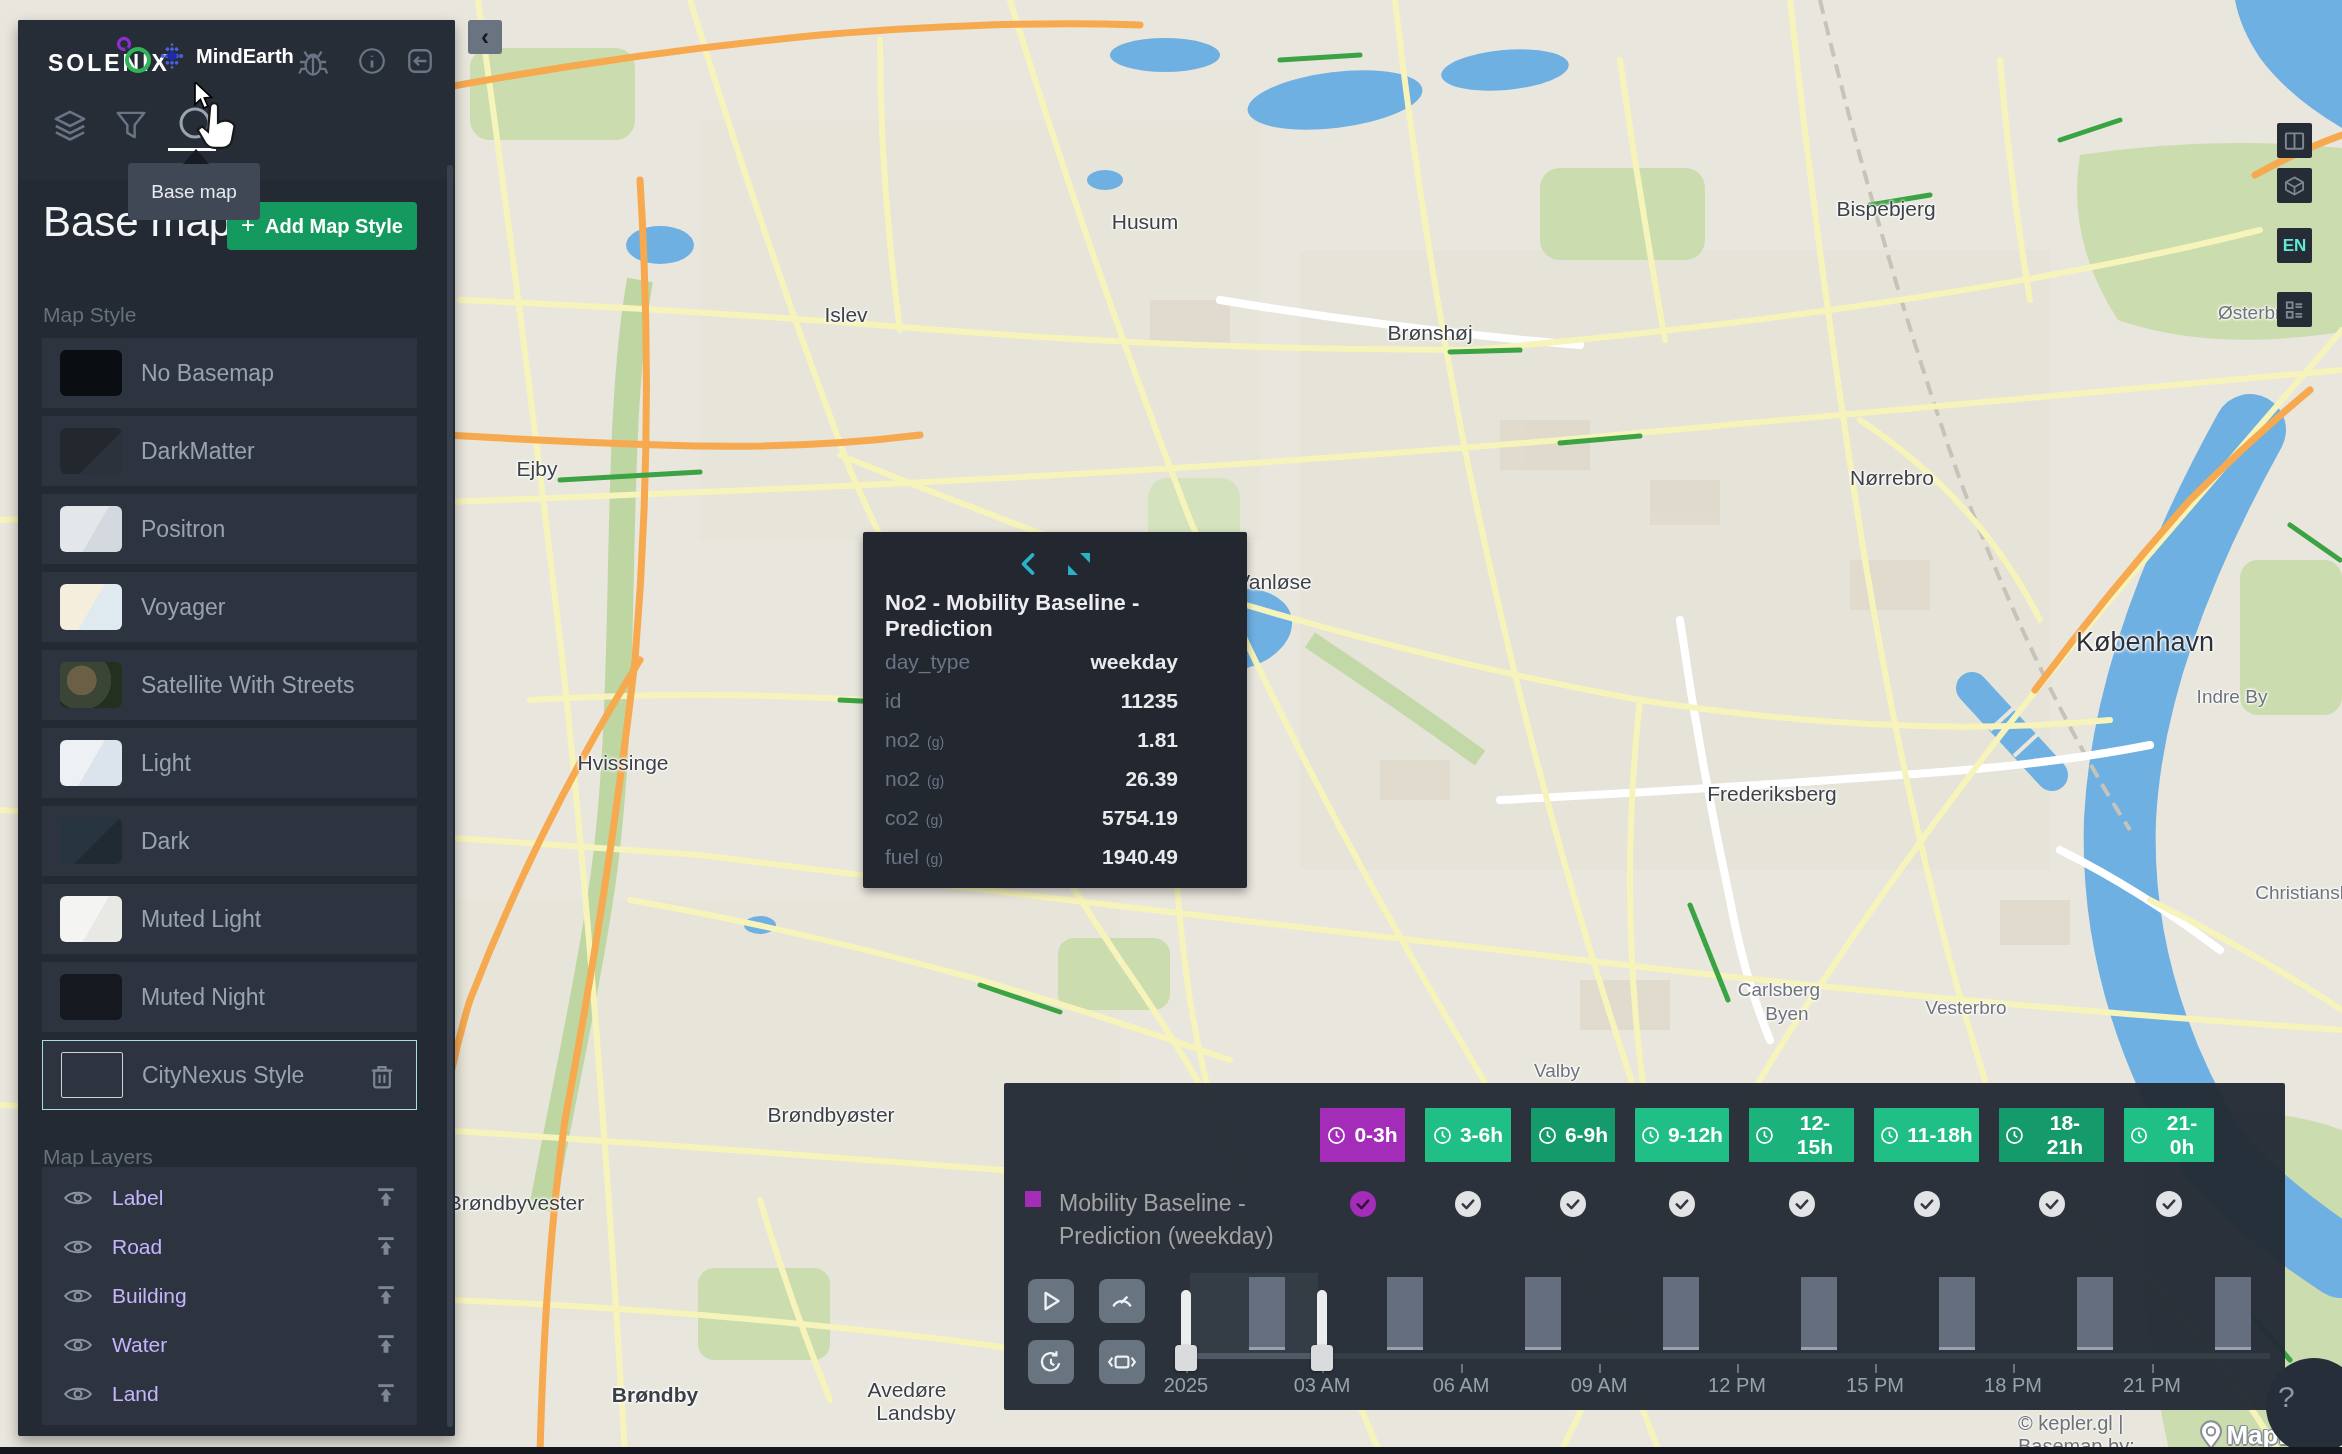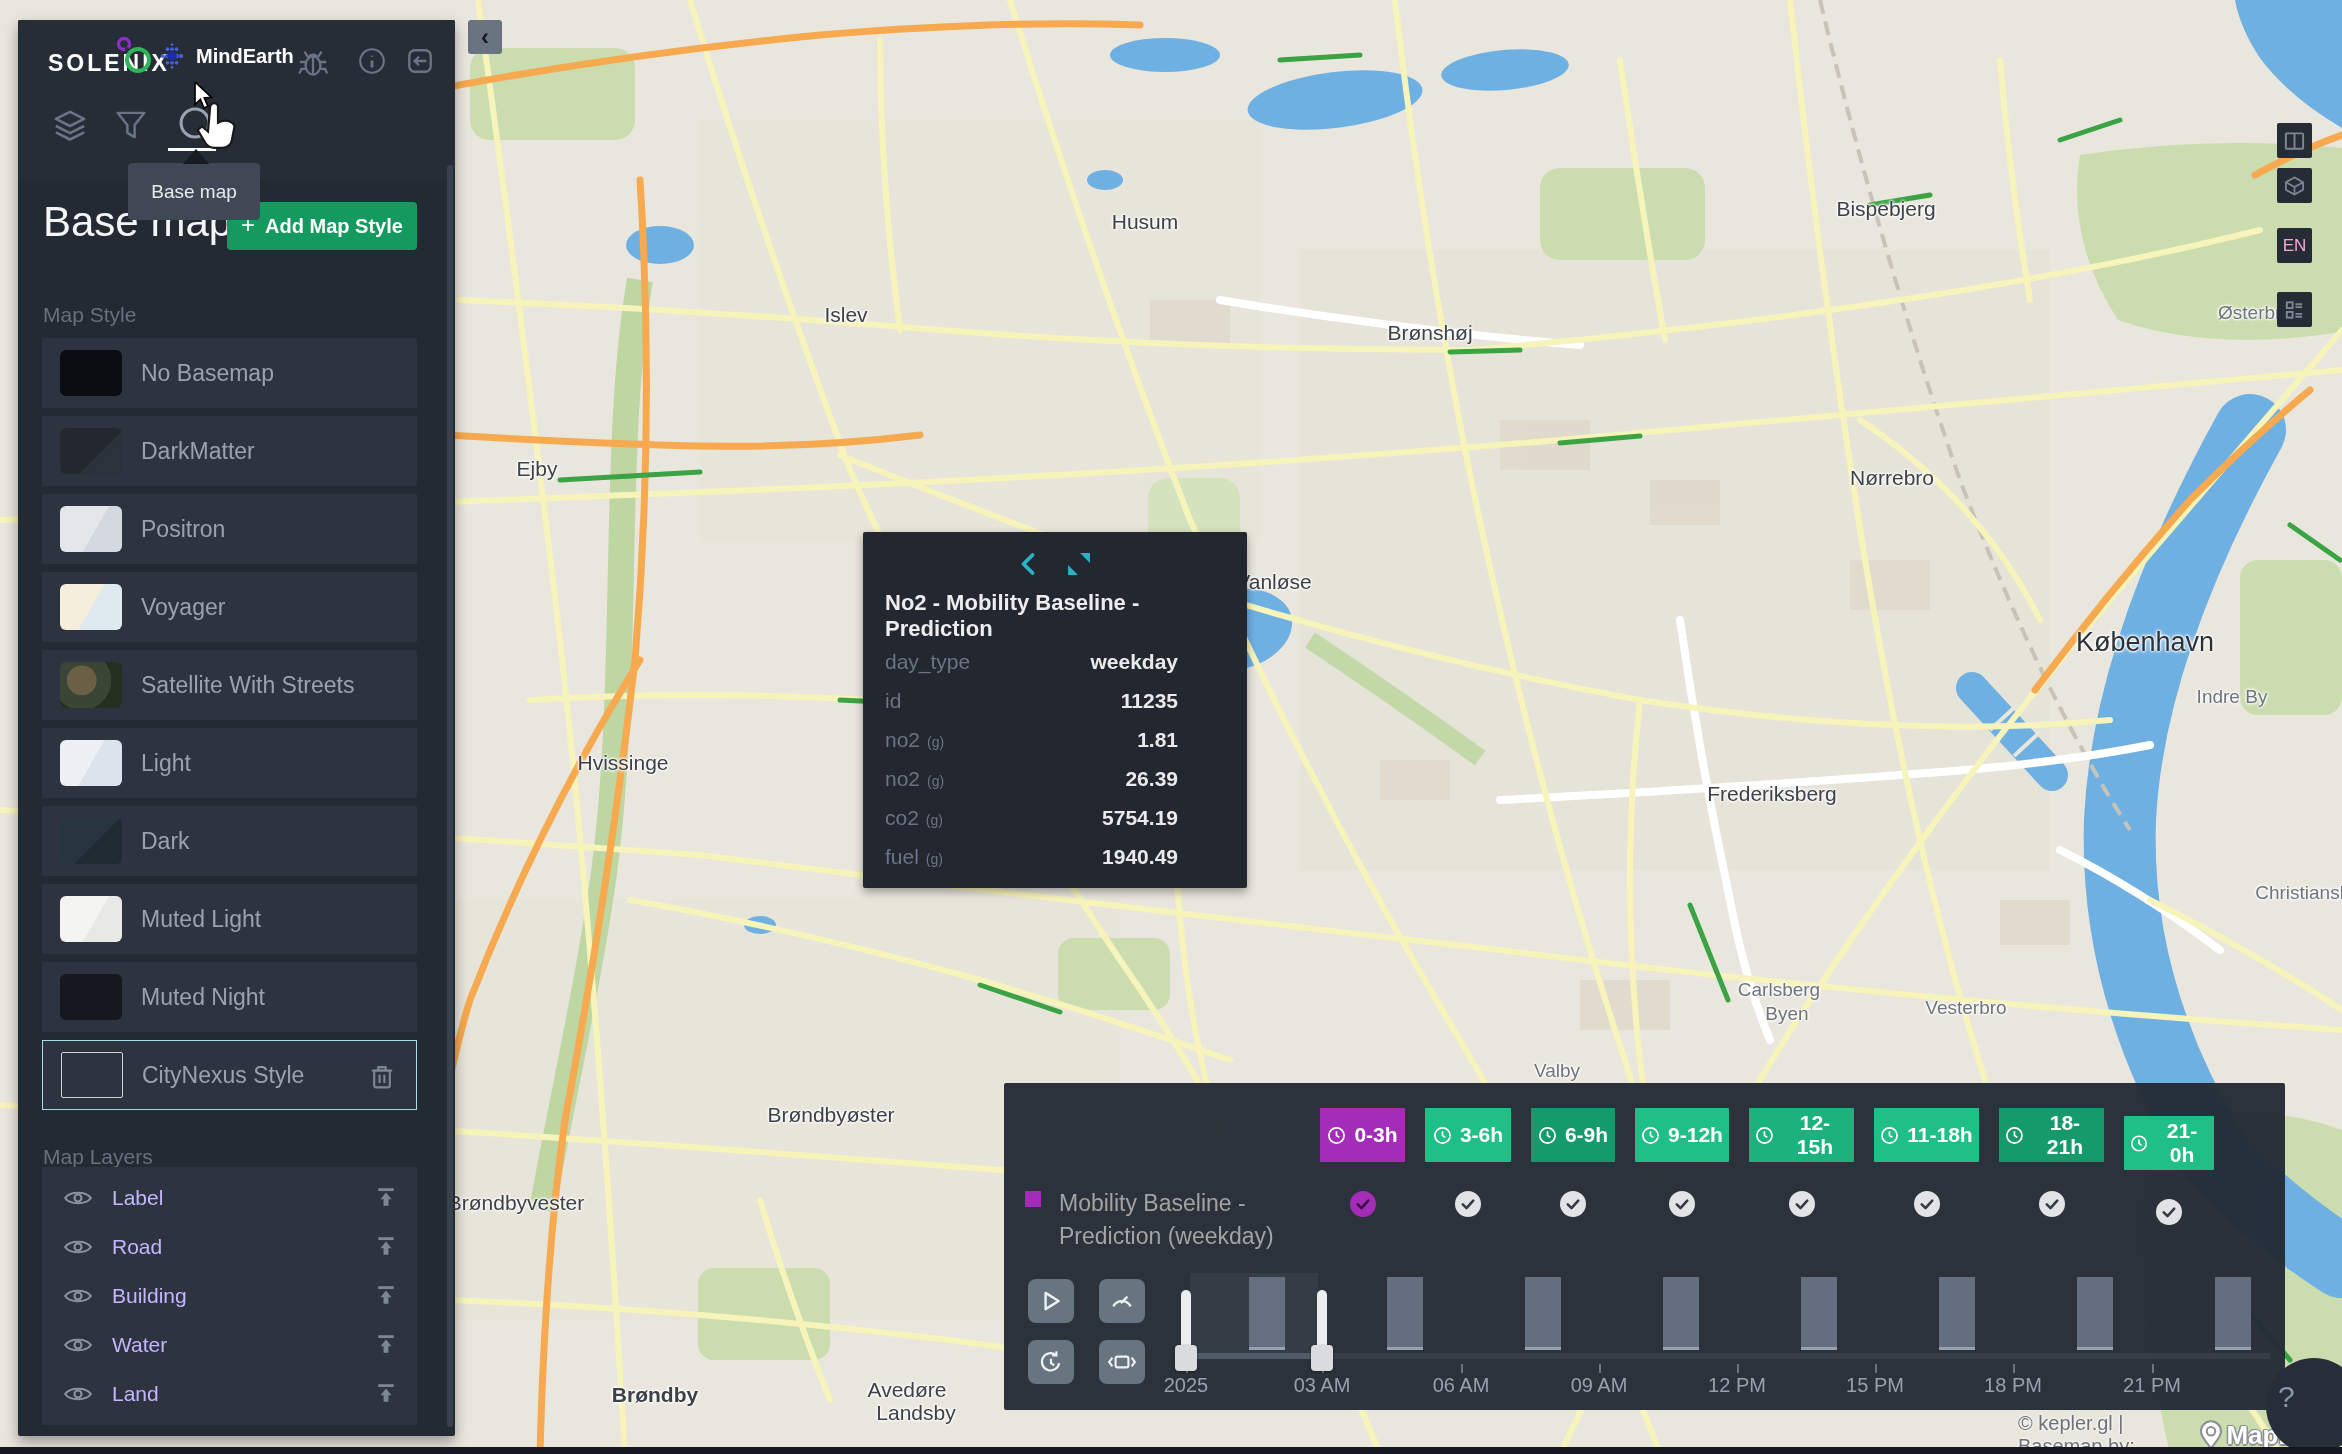--- a/index.html
+++ b/index.html
@@ -101,21 +101,21 @@
   #tp-window{position:absolute;left:186px;top:190px;width:128px;height:84px;background:rgba(210,220,235,.06);}
   .hist-bar{position:absolute;top:194px;width:36px;height:73px;background:rgba(108,118,135,.88);border-bottom:3px solid #98a1b0;}
   .tp-tick{position:absolute;top:281px;width:2px;height:9px;background:#6a7485;}
   .tp-ticklabel{position:absolute;top:291px;transform:translateX(-50%);font-size:20px;color:#97a0ad;}
   .handle-bar{position:absolute;top:207px;width:10px;height:64px;border-radius:5px;background:#ecedee;transform:translateX(-50%);cursor:ew-resize;}
   .handle-grip{position:absolute;top:262px;width:22px;height:26px;border-radius:4px;background:#d9dbdd;transform:translateX(-50%);
     box-shadow:0 1px 3px rgba(0,0,0,.4);cursor:ew-resize;}
 
   
   .rt-btn{position:absolute;left:2277px;width:35px;height:35px;background:#252c36;border:none;border-radius:2px;
-    z-index:21;display:flex;align-items:center;justify-content:center;cursor:pointer;color:#f9a8d4;font-size:17px;font-weight:normal;font-family:inherit;}
+    z-index:21;display:flex;align-items:center;justify-content:center;cursor:pointer;color:#5eead4;font-size:17px;font-weight:bold;font-family:inherit;}
 
   
   #help-btn{position:absolute;left:2266px;top:1358px;width:96px;height:96px;border-radius:50%;background:#262e39;z-index:35;cursor:pointer;}
   #help-q{position:absolute;left:12px;top:22px;font-size:30px;color:#8d97a4;}
   #attribution{position:absolute;left:2018px;top:1412px;z-index:34;display:flex;align-items:center;gap:8px;}
   #attr-text{font-size:20px;color:#6d7278;text-shadow:0 0 3px #fff,0 0 3px #fff;}
   #maplibre{display:flex;align-items:center;gap:2px;}
   #maplibre span{font-size:26px;font-weight:bold;color:#fff;
     text-shadow:-1.5px 0 #8a8f96,1.5px 0 #8a8f96,0 -1.5px #8a8f96,0 1.5px #8a8f96,1px 1px #8a8f96,-1px -1px #8a8f96;}
 </style>
@@ -594,21 +594,21 @@
             <path d="M10,5.5 V10 L13,12" stroke="#fff" stroke-width="1.8" fill="none"></path>
           </svg>
           <span>18-21h</span>
         </button>
         <div class="tp-check" style="background:#e2e3e4">
           <svg width="18" height="18" viewBox="0 0 24 24">
             <polyline points="5,12.5 10,17.5 19,7.5" fill="none" stroke="#333a44" stroke-width="3.4" stroke-linecap="round" stroke-linejoin="round"></polyline>
           </svg>
         </div>
       </div>
-      <div class="tp-cell" style="width: 90px; margin-top: 8px;">
+      <div class="tp-cell" style="width: 90px;">
         <button class="tp-btn" style="background:#1fbf85">
           <svg width="19" height="19" viewBox="0 0 20 20">
             <circle cx="10" cy="10" r="8" fill="none" stroke="#fff" stroke-width="1.8"></circle>
             <path d="M10,5.5 V10 L13,12" stroke="#fff" stroke-width="1.8" fill="none"></path>
           </svg>
           <span>21-0h</span>
         </button>
         <div class="tp-check" style="background:#e2e3e4">
           <svg width="18" height="18" viewBox="0 0 24 24">
             <polyline points="5,12.5 10,17.5 19,7.5" fill="none" stroke="#333a44" stroke-width="3.4" stroke-linecap="round" stroke-linejoin="round"></polyline>

